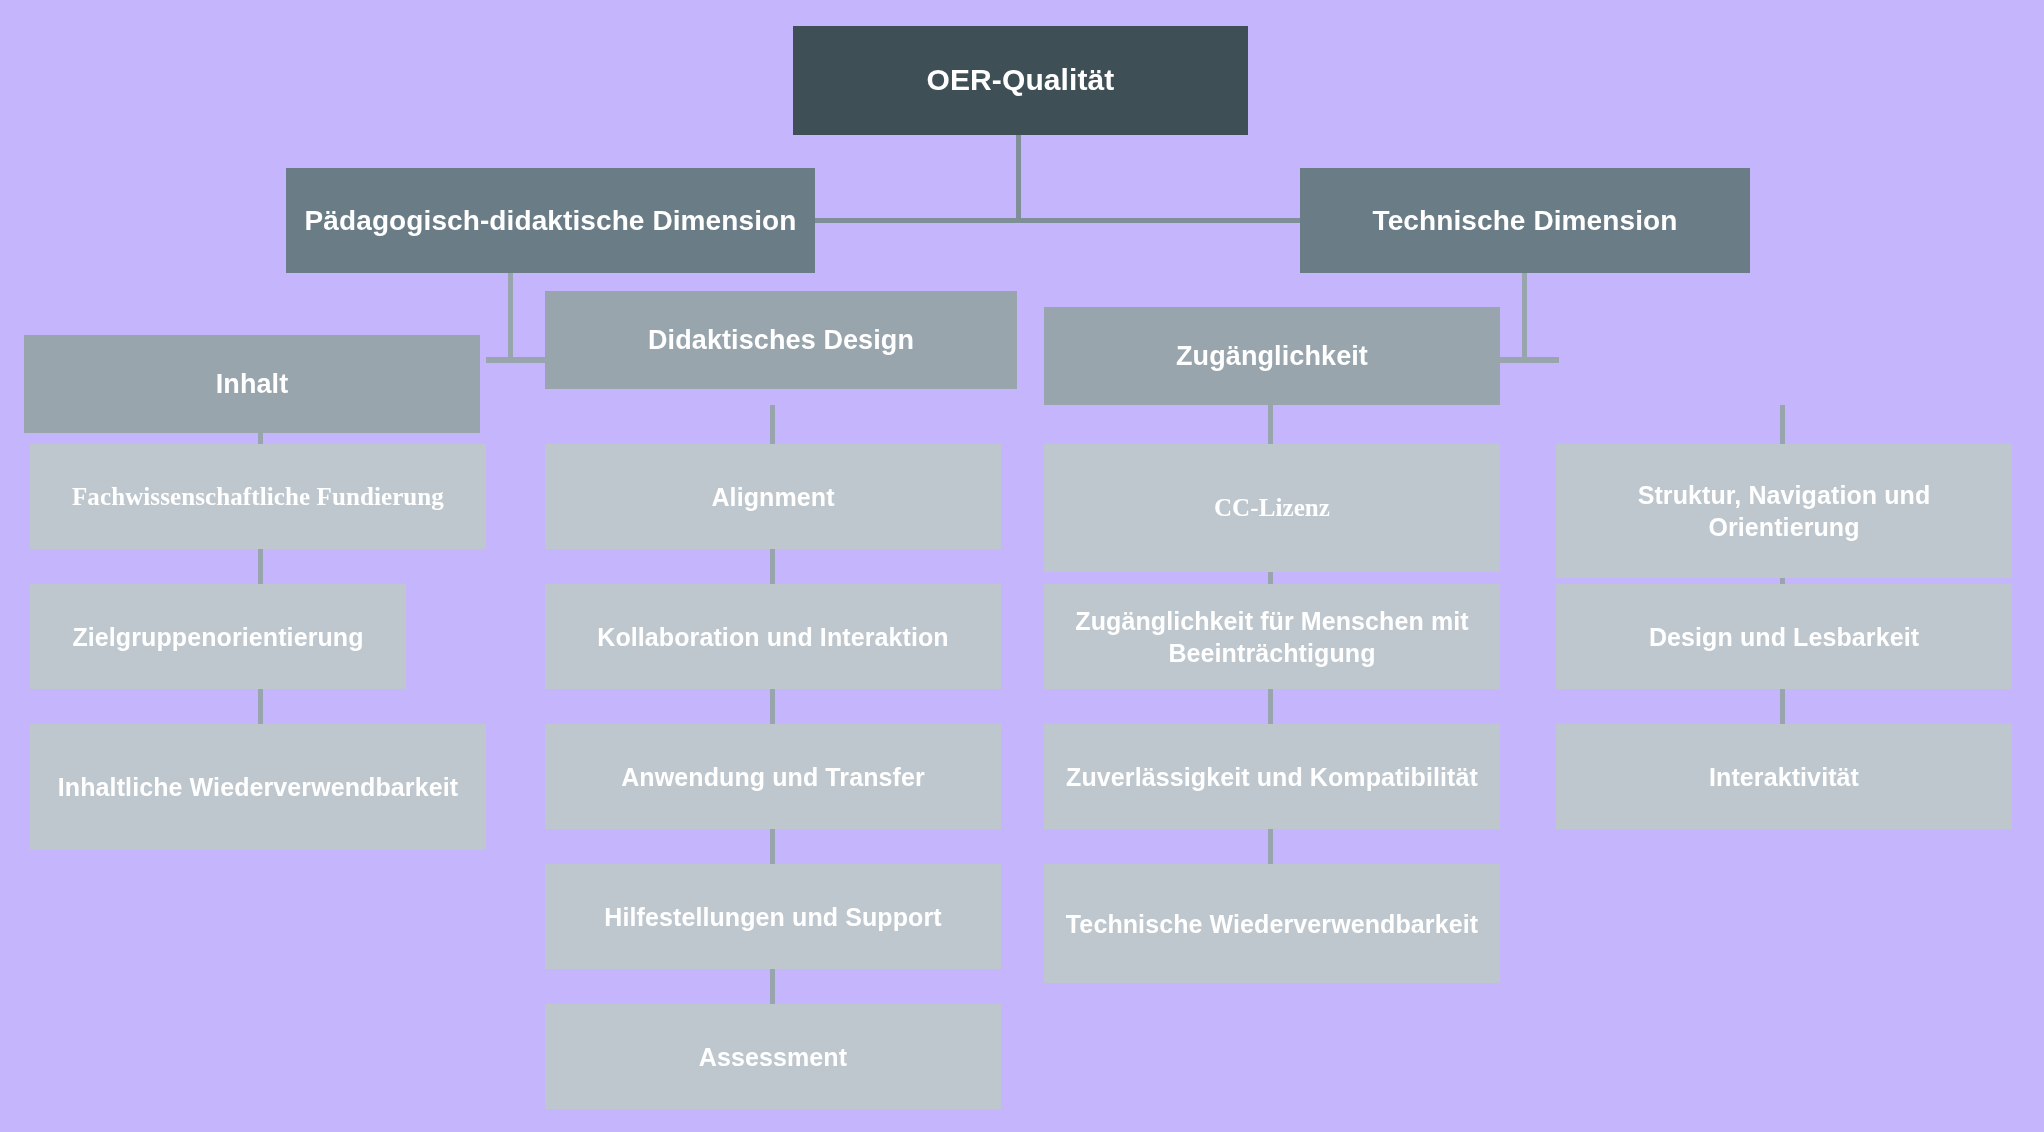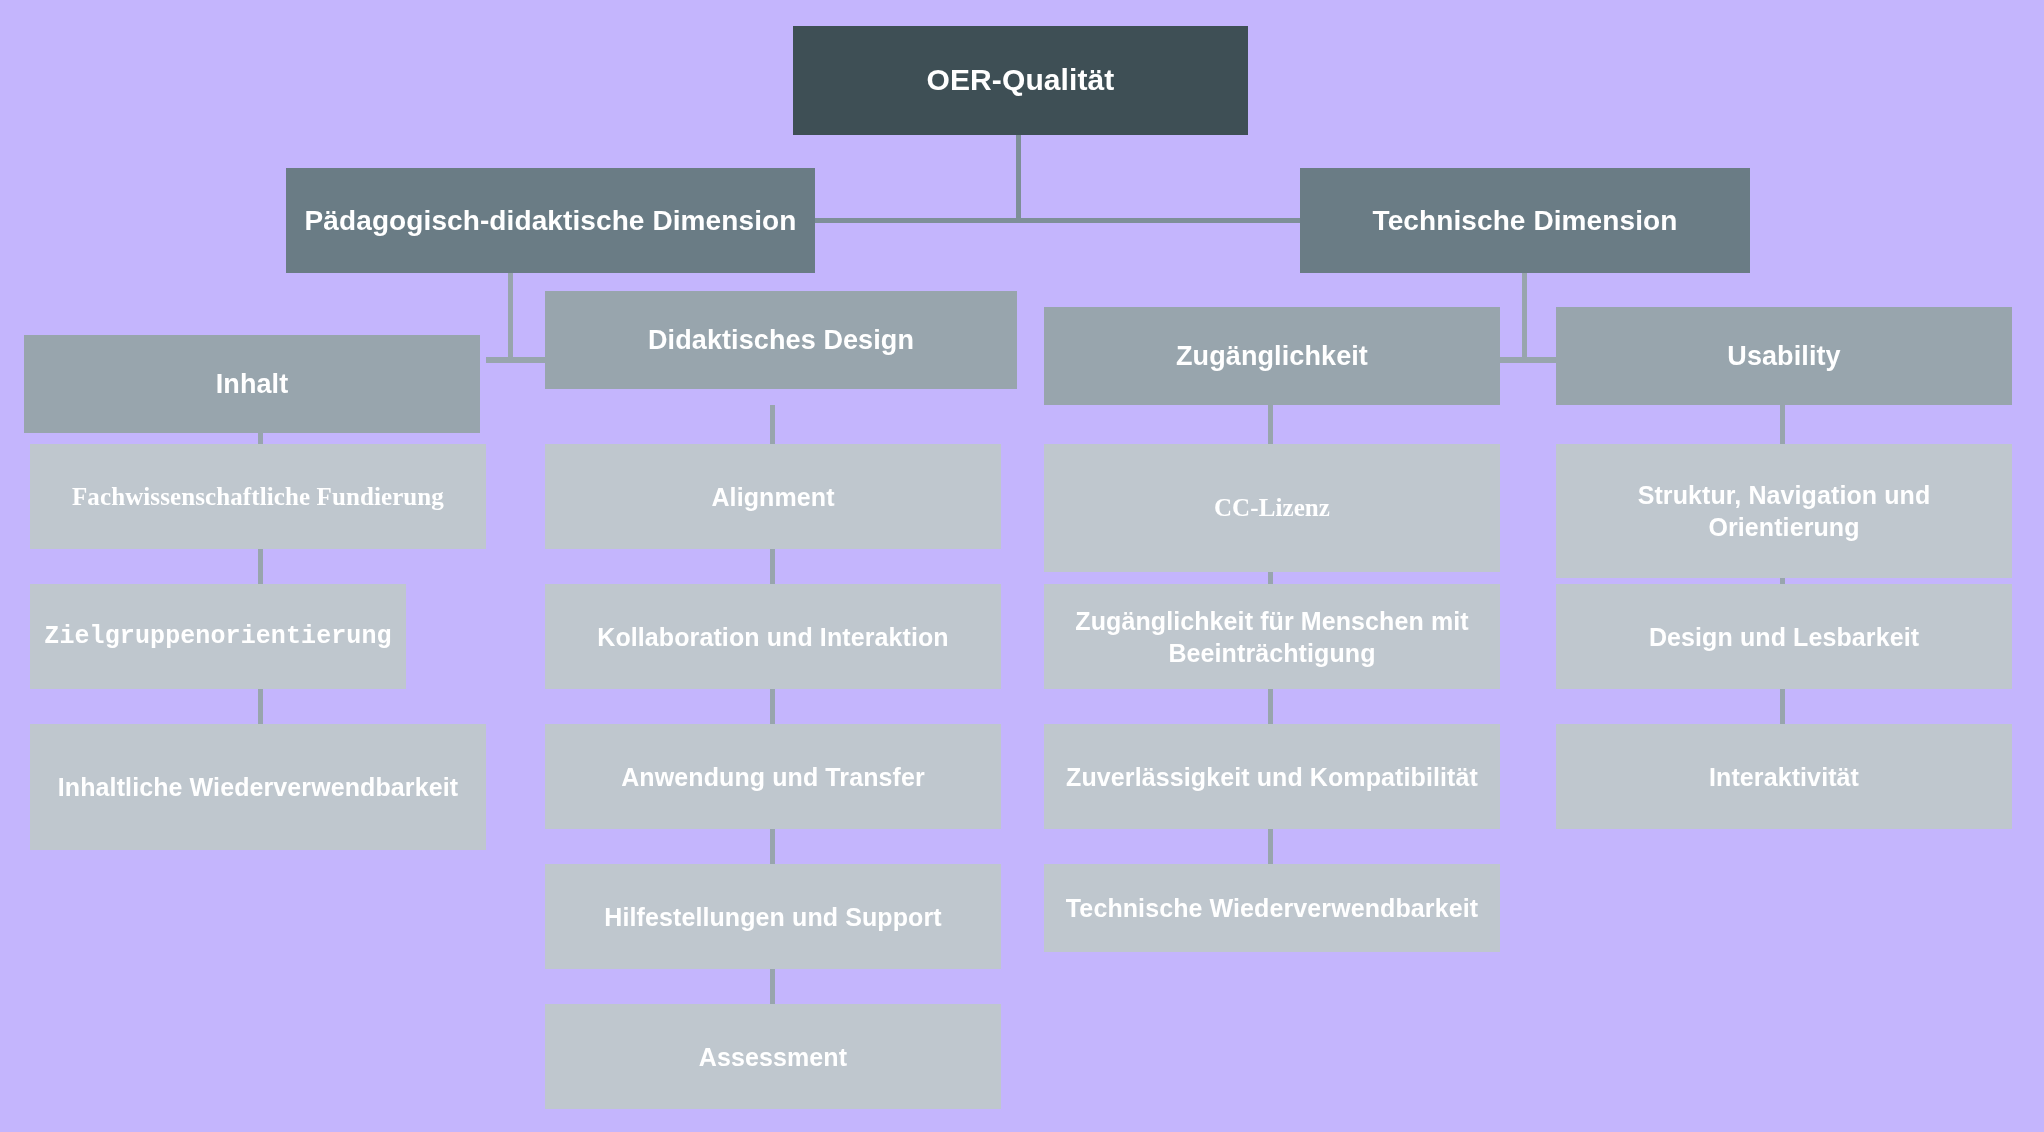--- a/index.html
+++ b/index.html
@@ -83,34 +83,33 @@
   <div class="conn" style="left:1780px; top:405px; width:5px; height:322px;"></div>
 
   <div class="node node-root" style="left:793px; top:26px; width:455px; height:109px;">OER-Qualität</div>
 
   <div class="node node-dim" style="left:286px; top:168px; width:529px; height:105px;">Pädagogisch-didaktische Dimension</div>
   <div class="node node-dim" style="left:1300px; top:168px; width:450px; height:105px;">Technische Dimension</div>
 
   <div class="node node-cat" style="left:24px; top:307px; width:456px; height:98px;margin-top:28px;">Inhalt</div>
   <div class="node node-cat" style="left:545px; top:291px; width:472px; height:98px;padding-left:10px;">Didaktisches Design</div>
   <div class="node node-cat" style="left:1044px; top:307px; width:456px; height:98px;">Zugänglichkeit</div>
-  <div class="node node-cat" style="left:1556px; top:307px; width:456px; height:98px;">Usability</div>
 
   <div class="node node-leaf" style="left:30px; top:444px; width:456px; height:105px;font-family:Liberation Serif, serif;">Fachwissenschaftliche Fundierung</div>
-  <div class="node node-leaf" style="left:30px; top:584px; width:376px; height:105px;font-family:Liberation Mono, monospace;">Zielgruppenorientierung</div>
+  <div class="node node-leaf" style="left:30px; top:584px; width:376px; height:105px;">Zielgruppenorientierung</div>
   <div class="node node-leaf" style="left:30px; top:724px; width:456px; height:126px;">Inhaltliche Wiederverwendbarkeit</div>
 
   <div class="node node-leaf" style="left:545px; top:444px; width:456px; height:105px;">Alignment</div>
   <div class="node node-leaf" style="left:545px; top:584px; width:456px; height:105px;">Kollaboration und Interaktion</div>
   <div class="node node-leaf" style="left:545px; top:724px; width:456px; height:105px;">Anwendung und Transfer</div>
   <div class="node node-leaf" style="left:545px; top:864px; width:456px; height:105px;">Hilfestellungen und Support</div>
   <div class="node node-leaf" style="left:545px; top:1004px; width:456px; height:105px;">Assessment</div>
 
   <div class="node node-leaf" style="left:1044px; top:444px; width:456px; height:128px;font-family:Liberation Serif, serif;">CC-Lizenz</div>
   <div class="node node-leaf" style="left:1044px; top:584px; width:456px; height:105px;">Zugänglichkeit für Menschen mit Beeinträchtigung</div>
   <div class="node node-leaf" style="left:1044px; top:724px; width:456px; height:105px;">Zuverlässigkeit und Kompatibilität</div>
-  <div class="node node-leaf" style="left:1044px; top:864px; width:456px; height:88px;">Technische Wiederverwendbarkeit</div>
+  <div class="node node-leaf" style="left:1044px; top:864px; width:456px; height:119px;">Technische Wiederverwendbarkeit</div>
 
   <div class="node node-leaf" style="left:1556px; top:444px; width:456px; height:134px;">Struktur, Navigation und Orientierung</div>
   <div class="node node-leaf" style="left:1556px; top:584px; width:456px; height:105px;">Design und Lesbarkeit</div>
   <div class="node node-leaf" style="left:1556px; top:724px; width:456px; height:105px;">Interaktivität</div>
 
 </div>
 
 </body></html>

